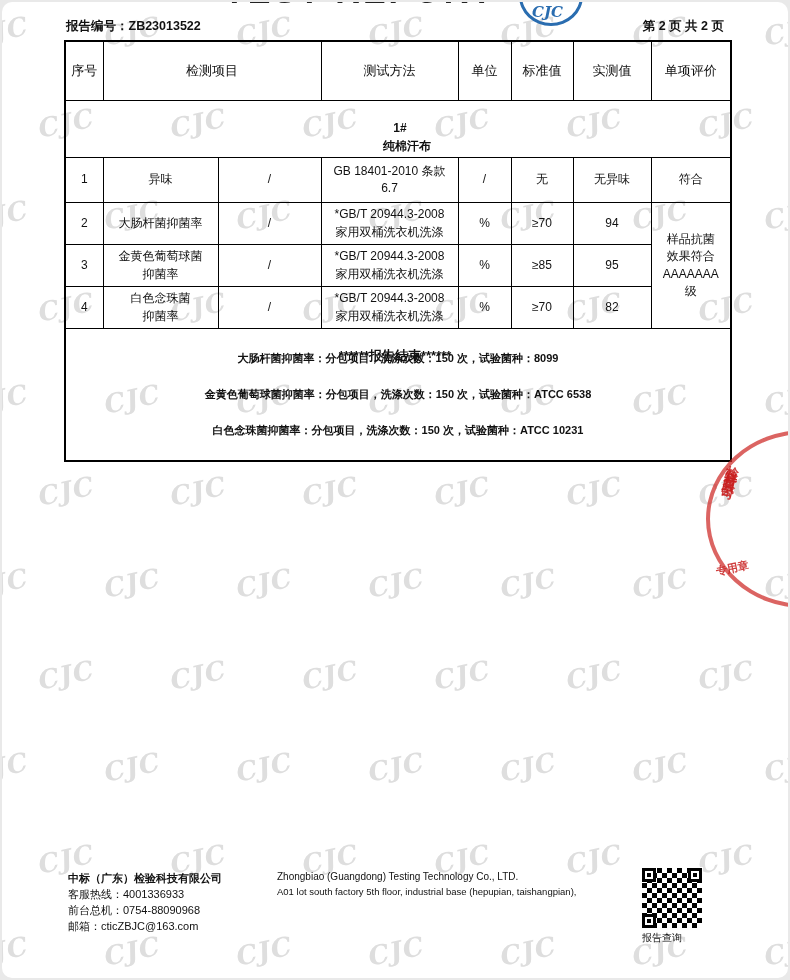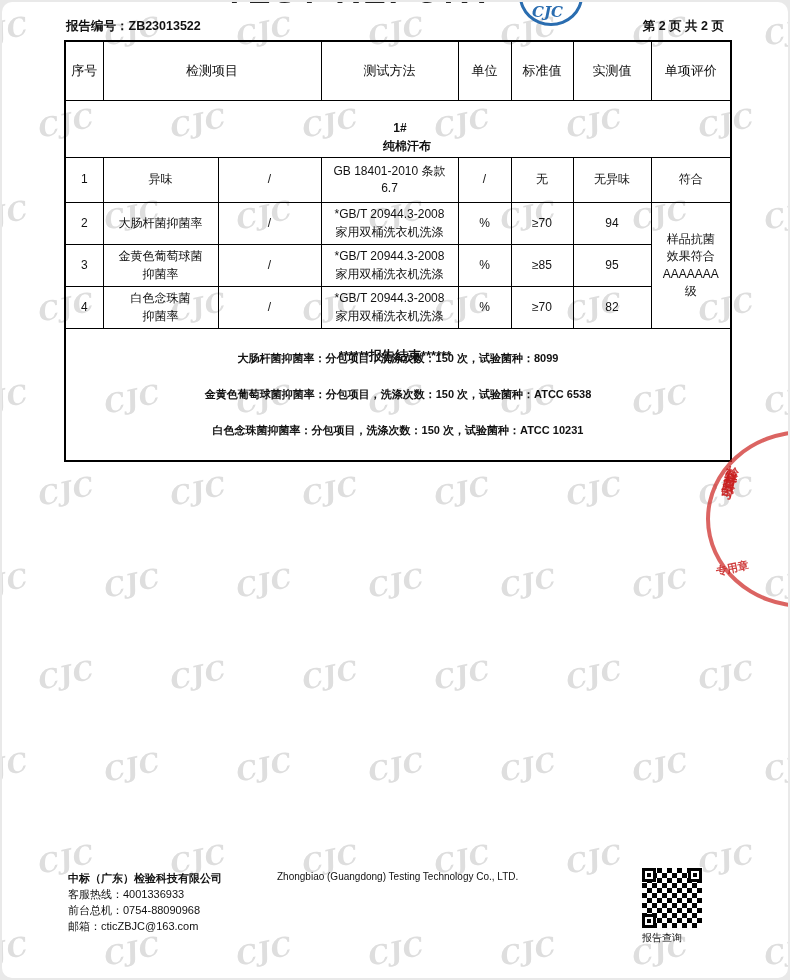--- a/index.html
+++ b/index.html
@@ -274,20 +274,21 @@
 
     <div class="footer-left">
       <div class="co">中标（广东）检验科技有限公司</div>
       <div>客服热线：4001336933</div>
       <div>前台总机：0754-88090968</div>
       <div>邮箱：cticZBJC@163.com</div>
     </div>
 
     <div class="footer-mid">
       <div class="co-en">Zhongbiao (Guangdong) Testing Technology Co., LTD.</div>
+      <div>A01 lot south factory 5th floor, industrial base (hepupian, taishangpian),</div>
     </div>
 
     <div class="qr">
       <div class="fm tl"></div>
       <div class="fm tr"></div>
       <div class="fm bl"></div>
     </div>
     <div class="qr-label">报告查询</div>
   </div>
 </div>

